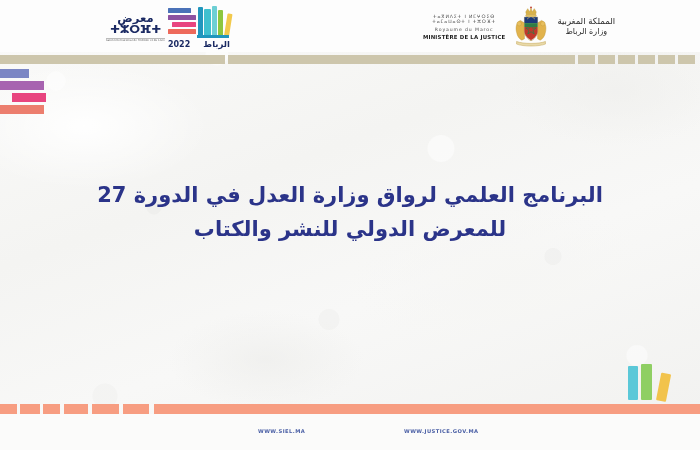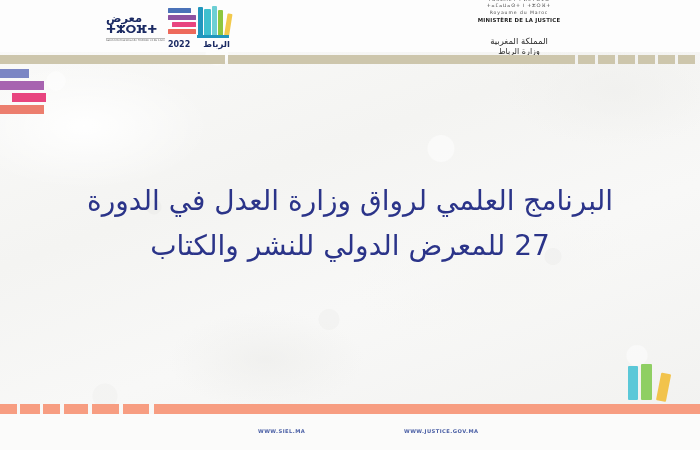--- a/index.html
+++ b/index.html
@@ -56,21 +56,21 @@
 
   #siel-logo {
     position: absolute;
     left: 106px; top: 4px;
     width: 122px; height: 46px;
     display: flex;
     align-items: center;
     gap: 3px;
   }
   #siel-wordmark {
-    text-align: left;
+    text-align: center;
     line-height: 1;
     padding-top: 2px;
   }
   .siel-ar {
     font-size: 11.5px;
     font-weight: bold;
     color: #1b2a63;
     letter-spacing: -0.2px;
     display: block;
     direction: rtl;
@@ -115,21 +115,20 @@
 
   
   #ministry-block {
     position: absolute;
     left: 398px; top: 5px;
     width: 242px; height: 44px;
     display: flex;
     align-items: center;
     justify-content: center;
     gap: 6px;
-    flex-direction: column;
   }
   #ministry-fr {
     text-align: center;
     line-height: 1.25;
     color: #3b3b3b;
   }
   .tifinagh {
     font-size: 4.6px;
     letter-spacing: 0.9px;
     color: #4a4a4a;
@@ -191,22 +190,22 @@
   
   #title-wrap {
     position: absolute;
     left: 70px; top: 178px;
     width: 560px;
     text-align: center;
     direction: rtl;
   }
   #title-text {
     font-family: "DejaVu Sans", sans-serif;
-    font-size: 28px;
-    font-weight: normal;
+    font-size: 21px;
+    font-weight: bold;
     color: #2b3489;
     line-height: 1.62;
     letter-spacing: 0px;
   }
 
   
   #books {
     position: absolute;
     right: 18px; bottom: 50px;
     width: 58px; height: 40px;

